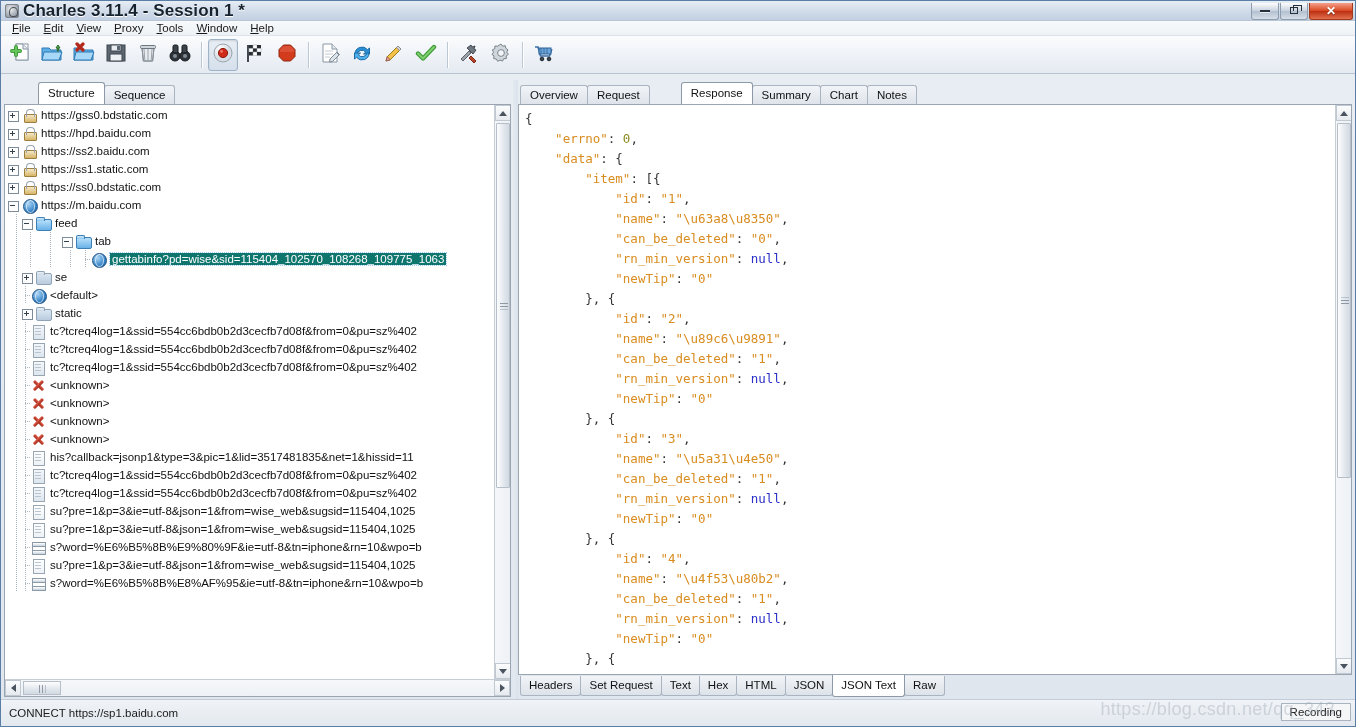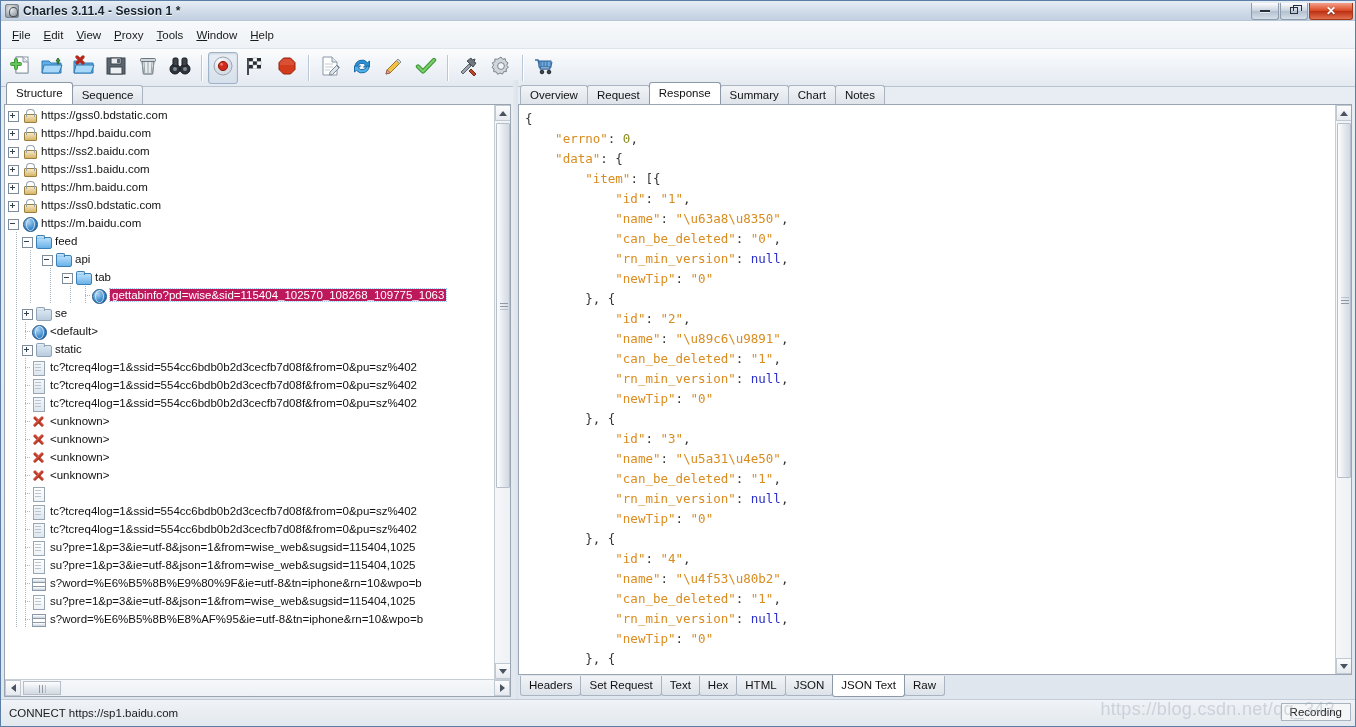--- a/index.html
+++ b/index.html
@@ -32,21 +32,21 @@
     background: radial-gradient(circle at 40% 35%, #f0f0f0, #9aa3ad 70%, #6d747c);
     border: 1px solid #7d848c;
     border-radius: 2px;
     position: relative; flex: none;
   }
   .title-icon:after {
     content: ""; position: absolute; left: 3px; top: 2px;
     width: 7px; height: 8px; border: 1px solid #4a5058; border-radius: 50% 50% 40% 40%;
   }
   .title-text {
-    font-size: 12px; color: #16232e; font-weight: bold;
+    font-size: 17px; color: #16232e; font-weight: bold;
     letter-spacing: .1px; text-shadow: 0 1px 0 #fff;
     white-space: nowrap;
   }
   .win-buttons {
     position: absolute; right: 2px; top: 0px;
     display: flex; gap: 1px; align-items: center; height: 20px;
   }
   .win-btn {
     width: 28px; height: 17px;
     background: linear-gradient(#fdfdfd, #c9d3df 48%, #b3c0d0 52%, #d6dfe9);
@@ -70,21 +70,21 @@
   .restore-sq {
     width: 8px; height: 7px; border: 1.5px solid #26313c; position: relative;
   }
   .restore-sq:before {
     content: ""; position: absolute; left: 2px; top: -3px;
     width: 7px; height: 5px; border: 1.5px solid #26313c; border-bottom: none;
   }
 
   
   .menubar {
-    height: 28px;
+    height: 15px;
     background: linear-gradient(#f7f9fb, #eef2f6);
     display: flex; align-items: center;
     padding-left: 5px;
     border-bottom: 1px solid #dde4ec;
   }
   .menu-item {
     font-size: 11.5px; color: #1a1a1a;
     padding: 2px 7px 2px 6px;
     cursor: default; white-space: nowrap;
   }
@@ -154,20 +154,21 @@
     position: relative; top: 1px;
     line-height: 13px;
     white-space: nowrap;
   }
   .tab.active {
     background: #fff;
     z-index: 3;
     top: 0px;
     padding-top: 4px; padding-bottom: 4px;
     border-color: #8d99a6;
+    margin-left: 32px;
   }
 
   
   .tree-wrap {
     flex: 1;
     border: 1px solid #9aa5b1;
     background: #fff;
     position: relative;
     overflow: hidden;
     display: flex; flex-direction: column;
@@ -184,21 +185,21 @@
   }
   .tree-row {
     height: 18px;
     display: flex; align-items: center;
     font-size: 11.5px; color: #111;
     white-space: nowrap;
     padding-left: 2px;
   }
   .tree-row .lbl { overflow: hidden; }
   .tree-row.selected .lbl {
-    background: #be185d;
+    background: #0f766e;
     color: #fff;
     outline: 1px dotted #9fcbf2;
     padding: 0 2px;
   }
   .expander {
     width: 13px; height: 13px; flex: none;
     position: relative; margin-right: 1px;
   }
   .expander.has:before {
     content: ""; position: absolute; left: 1px; top: 2px;
@@ -638,28 +639,21 @@
                   <span></span>
                 </div>
                 <div class="ticon ic-lock"></div>
                 <span class="lbl">https://ss2.baidu.com</span>
               </div>
               <div class="tree-row">
                 <div class="expander has plus">
                   <span></span>
                 </div>
                 <div class="ticon ic-lock"></div>
-                <span class="lbl">https://ss1.baidu.com</span>
-              </div>
-              <div class="tree-row">
-                <div class="expander has plus">
-                  <span></span>
-                </div>
-                <div class="ticon ic-lock"></div>
-                <span class="lbl">https://hm.baidu.com</span>
+                <span class="lbl">https://ss1.static.com</span>
               </div>
               <div class="tree-row">
                 <div class="expander has plus">
                   <span></span>
                 </div>
                 <div class="ticon ic-lock"></div>
                 <span class="lbl">https://ss0.bdstatic.com</span>
               </div>
               <div class="tree-row">
                 <div class="expander has"></div>
@@ -668,27 +662,20 @@
               </div>
               <div class="tree-row">
                 <div class="indent v" style="width: 14px;"></div>
                 <div class="expander has"></div>
                 <div class="ticon ic-folder"></div>
                 <span class="lbl">feed</span>
               </div>
               <div class="tree-row">
                 <div class="indent v" style="width: 14px;"></div>
                 <div class="indent v" style="width: 20px;"></div>
-                <div class="expander has"></div>
-                <div class="ticon ic-folder"></div>
-                <span class="lbl">api</span>
-              </div>
-              <div class="tree-row">
-                <div class="indent v" style="width: 14px;"></div>
-                <div class="indent v" style="width: 20px;"></div>
                 <div class="indent v" style="width: 20px;"></div>
                 <div class="expander has"></div>
                 <div class="ticon ic-folder"></div>
                 <span class="lbl">tab</span>
               </div>
               <div class="tree-row selected">
                 <div class="indent v" style="width: 14px;"></div>
                 <div class="indent v" style="width: 20px;"></div>
                 <div class="indent v" style="width: 20px;"></div>
                 <div class="indent v" style="width: 20px;"></div>
@@ -757,20 +744,21 @@
               <div class="tree-row">
                 <div class="indent v" style="width: 14px;"></div>
                 <div class="dotline leaf"></div>
                 <div class="ticon ic-x"></div>
                 <span class="lbl">&lt;unknown&gt;</span>
               </div>
               <div class="tree-row">
                 <div class="indent v" style="width: 14px;"></div>
                 <div class="dotline leaf"></div>
                 <div class="ticon ic-doc"></div>
+                <span class="lbl">his?callback=jsonp1&amp;type=3&amp;pic=1&amp;lid=3517481835&amp;net=1&amp;hissid=11</span>
               </div>
               <div class="tree-row">
                 <div class="indent v" style="width: 14px;"></div>
                 <div class="dotline leaf"></div>
                 <div class="ticon ic-doc shade"></div>
                 <span class="lbl">tc?tcreq4log=1&amp;ssid=554cc6bdb0b2d3cecfb7d08f&amp;from=0&amp;pu=sz%402</span>
               </div>
               <div class="tree-row">
                 <div class="indent v" style="width: 14px;"></div>
                 <div class="dotline leaf"></div>

